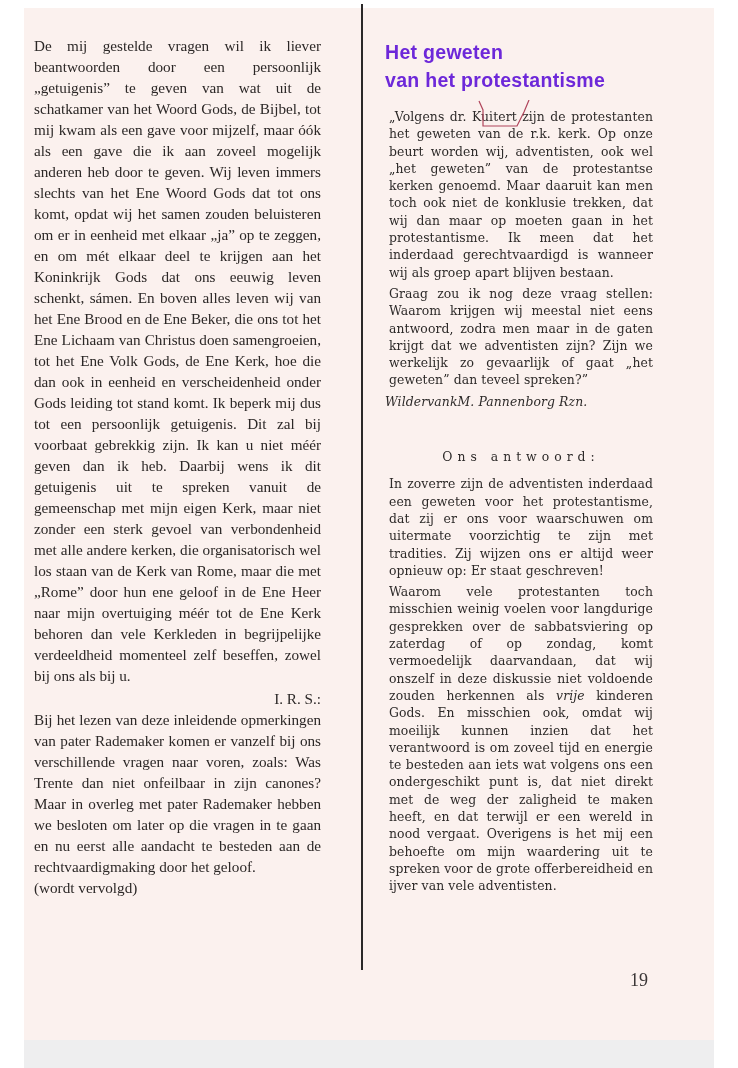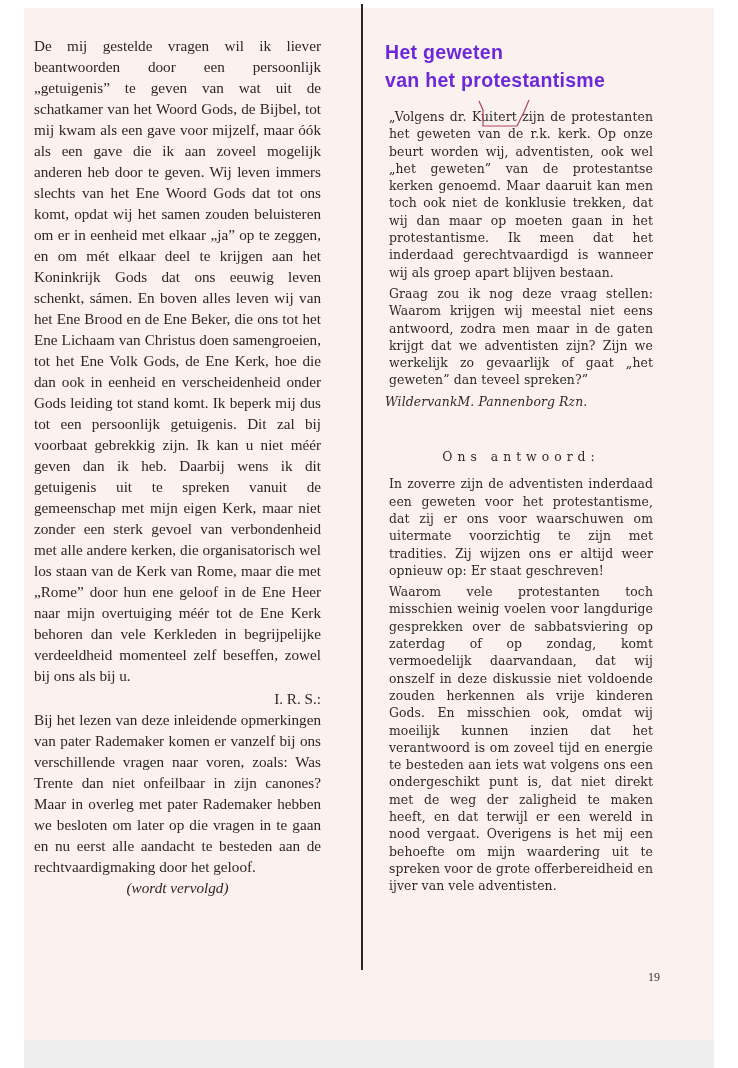--- a/index.html
+++ b/index.html
@@ -18,21 +18,21 @@
   .col-left {
     position: absolute; left: 34px; top: 35px; width: 287px;
     font-family: "Liberation Serif", "DejaVu Serif", serif;
     font-size: 15.2px; line-height: 21px; color: #2b2726;
     text-align: justify;
   }
   .col-left p { margin: 0; }
   .col-left .signature {
     text-align: right; margin: 2px 0 0 0;
   }
-  .col-left .continued { text-align: center; font-style: italic; }
+  .col-left .continued { text-align: left; }
   .divider {
     position: absolute; left: 361px; top: 4px; width: 2px; height: 966px;
     background: #2a2828;
   }
   .col-right {
     position: absolute; left: 385px; top: 38px; width: 272px;
     font-family: "DejaVu Serif", serif;
     font-size: 12.4px; line-height: 17.3px; color: #2d2a29;
     text-align: justify; letter-spacing: 0.1px;
   }
@@ -43,28 +43,28 @@
     text-align: left; letter-spacing: 0.3px; margin-bottom: 14px;
   }
   .byline {
     font-style: italic; display: flex; justify-content: flex-start;
     padding-right: 2px;
   }
   .subhead {
     text-align: center; letter-spacing: 5px; margin: 38px 0 10px 0;
   }
   .page-number {
-    position: absolute; left: 630px; top: 970px; width: 30px; text-align: right;
-    font-family: "Liberation Serif", serif; font-size: 12px; color: #3a3636;
+    position: absolute; left: 630px; top: 970px; width: 30px; 
+    font-family: "Liberation Serif", serif; font-size: 18px; color: #3a3636;
   }
   .annotation {
     position: absolute; left: 477px; top: 100px; width: 60px; height: 28px;
     pointer-events: none;
   }
-  .italic { }
+  .italic { font-style: italic; }
 </style>
 </head>
 <body>
 
 <div class="page"></div>
 <div class="bottom-band"></div>
 
 <div class="col-left">
   <p>De mij gestelde vragen wil ik liever beantwoorden door een persoonlijk „getuigenis” te geven van wat uit de schatkamer van het Woord Gods, de Bijbel, tot mij kwam als een gave voor mijzelf, maar óók als een gave die ik aan zoveel mogelijk anderen heb door te geven. Wij leven immers slechts van het Ene Woord Gods dat tot ons komt, opdat wij het samen zouden beluisteren om er in eenheid met elkaar „ja” op te zeggen, en om mét elkaar deel te krijgen aan het Koninkrijk Gods dat ons eeuwig leven schenkt, sámen. En boven alles leven wij van het Ene Brood en de Ene Beker, die ons tot het Ene Lichaam van Christus doen samengroeien, tot het Ene Volk Gods, de Ene Kerk, hoe die dan ook in eenheid en verscheidenheid onder Gods leiding tot stand komt. Ik beperk mij dus tot een persoonlijk getuigenis. Dit zal bij voorbaat gebrekkig zijn. Ik kan u niet méér geven dan ik heb. Daarbij wens ik dit getuigenis uit te spreken vanuit de gemeenschap met mijn eigen Kerk, maar niet zonder een sterk gevoel van verbondenheid met alle andere kerken, die organisatorisch wel los staan van de Kerk van Rome, maar die met „Rome” door hun ene geloof in de Ene Heer naar mijn overtuiging méér tot de Ene Kerk behoren dan vele Kerkleden in begrijpelijke verdeeldheid momenteel zelf beseffen, zowel bij ons als bij u.</p>
   <p class="signature">I. R. S.:</p>

